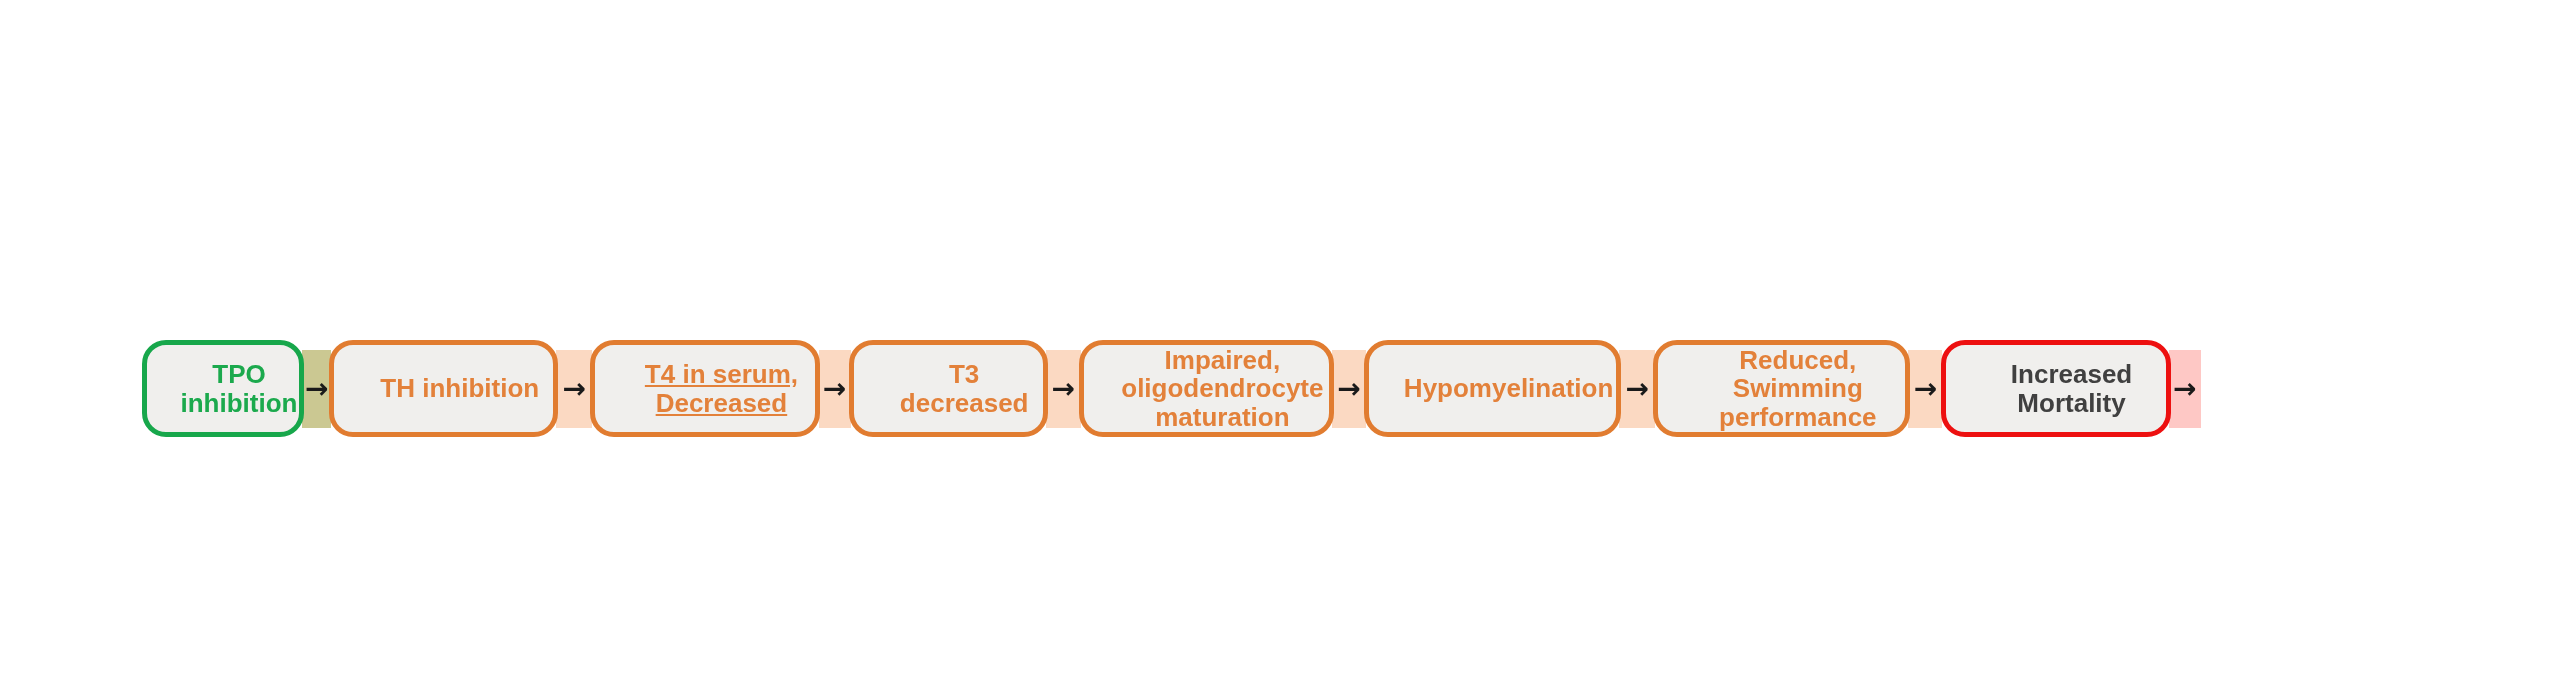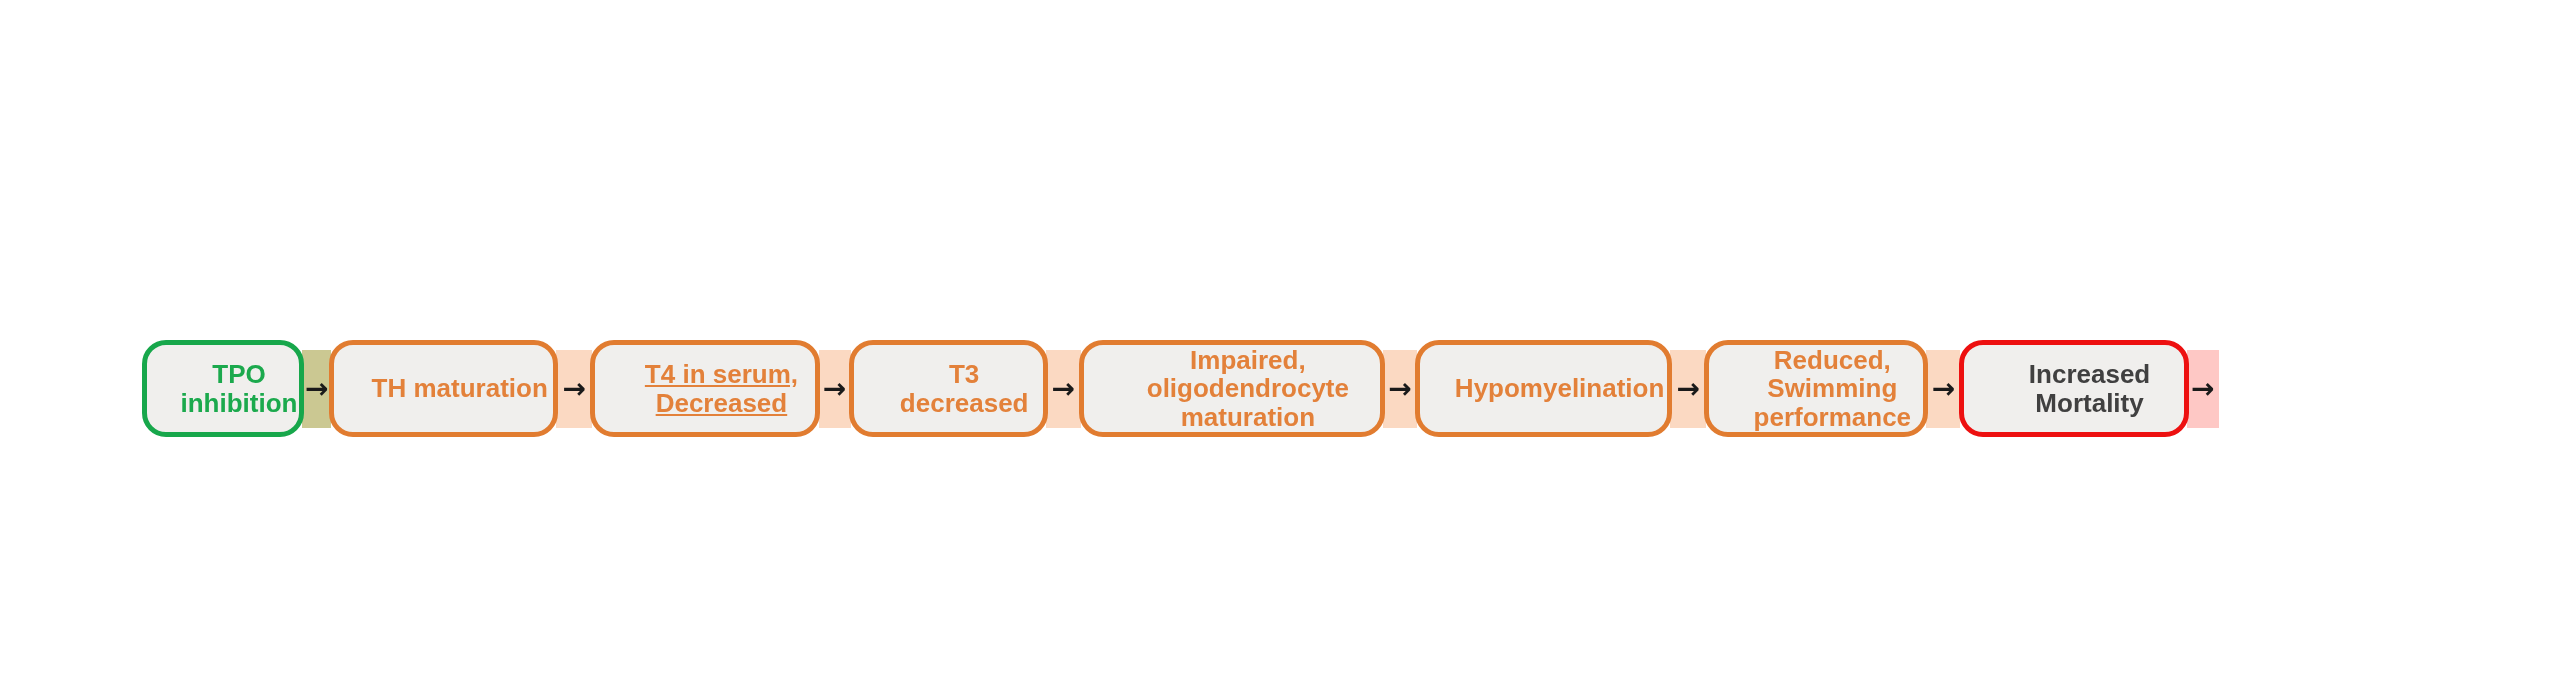--- a/index.html
+++ b/index.html
@@ -65,23 +65,23 @@
     font-size: 28px;
     color: #1a1a1a;
     line-height: 1;
   }
 
   
   .node-1 { width: 162px; }
   .node-2 { width: 229px; }
   .node-3 { width: 230px; text-decoration: underline; }
   .node-4 { width: 199px; }
-  .node-5 { width: 306px; }
+  .node-5 { width: 255px; }
   .node-6 { width: 257px; }
-  .node-7 { width: 224px; }
+  .node-7 { width: 257px; }
   .node-8 { width: 230px; }
   .node-9 { width: 231px; }
   .band-1 { width: 29px; }
   .band-2 { width: 36px; }
   .band-3 { width: 32px; }
   .band-4 { width: 35px; }
   .band-5 { width: 34px; }
   .band-6 { width: 36px; }
   .band-7 { width: 34px; }
   .band-8 { width: 32px; }
@@ -94,21 +94,21 @@
 
     <div class="node node-1 node--green">
       <span class="node-label">TPO
 inhibition</span>
     </div>
     <div class="band band-1 band--olive">
       <span class="arrow">→</span>
     </div>
 
     <div class="node node-2 node--orange">
-      <span class="node-label">TH maturation</span>
+      <span class="node-label">TH inhibition</span>
     </div>
     <div class="band band-2 band--peach">
       <span class="arrow">→</span>
     </div>
 
     <div class="node node-3 node--orange">
       <span class="node-label">T4 in serum,
 Decreased</span>
     </div>
     <div class="band band-3 band--peach">

